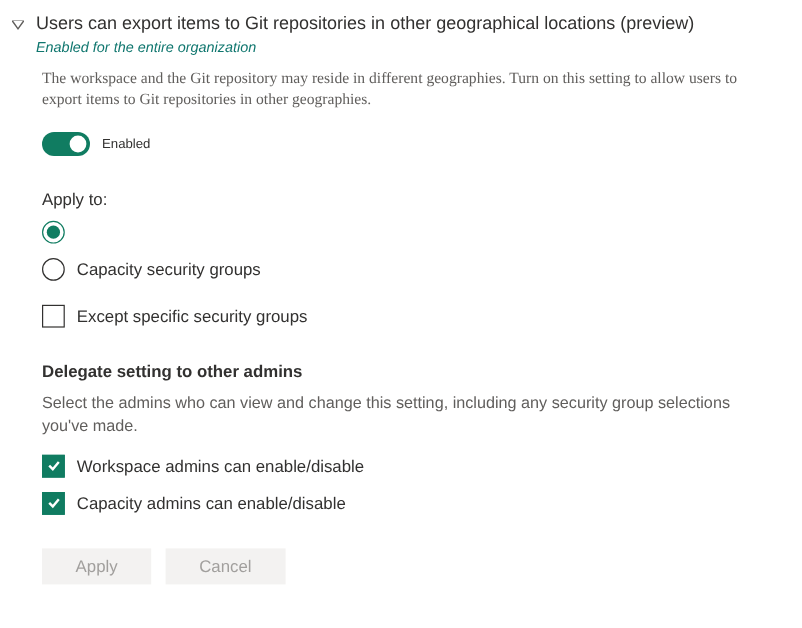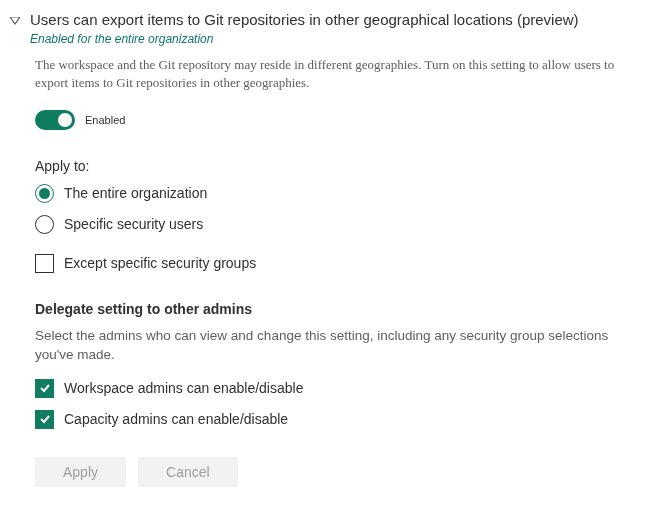--- a/index.html
+++ b/index.html
@@ -166,28 +166,27 @@
       </div>
       <span class="toggle-label">Enabled</span>
     </div>
 
     <div class="section-label">Apply to:</div>
 
     <div class="radio-row">
       <div class="radio selected">
           <div class="radio-dot"></div>
         </div>
-      <span>The entire organization</span>
     </div>
 
     <div class="radio-row">
       <div class="radio">
           <div class="radio-dot"></div>
         </div>
-      <span>Specific security users</span>
+      <span>Capacity security groups</span>
     </div>
 
     <div class="check-row spacer-top">
       <div class="checkbox">
         
       </div>
       <span>Except specific security groups</span>
     </div>
 
     <div class="section-label bold">Delegate setting to other admins</div>

